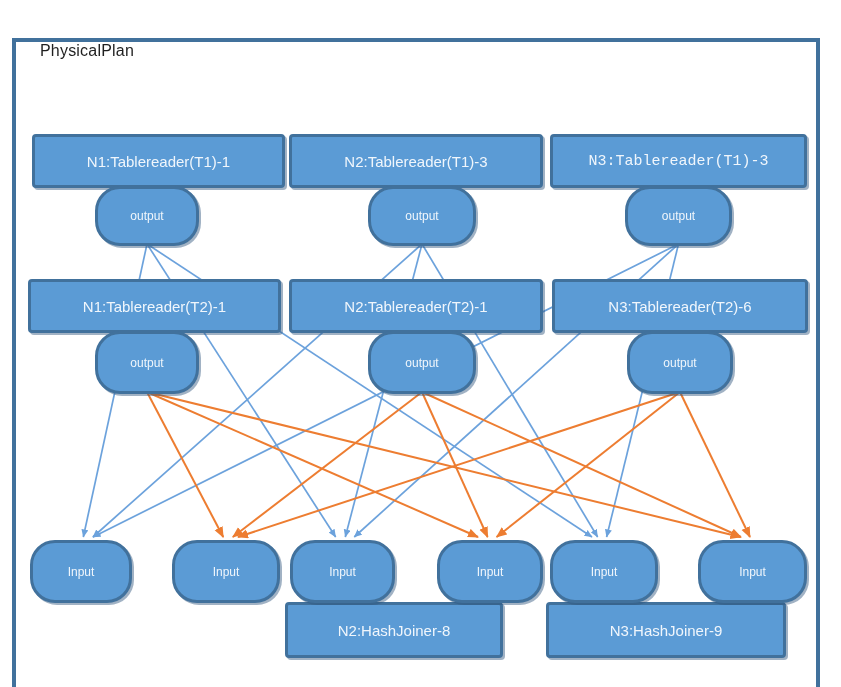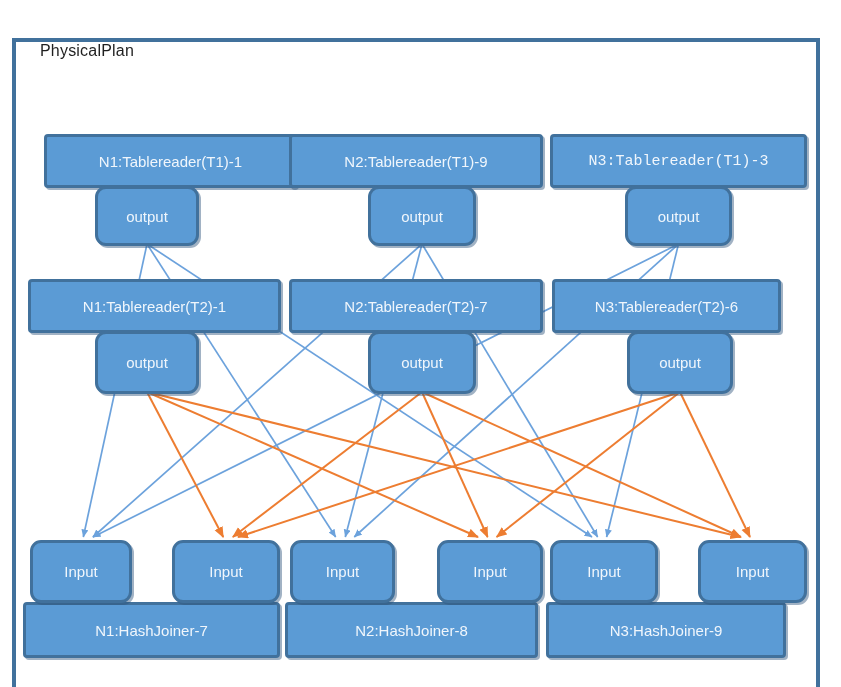--- a/index.html
+++ b/index.html
@@ -23,47 +23,47 @@
     z-index:4;letter-spacing:0.2px;
   }
   #edges{position:absolute;left:0;top:0;width:841px;height:687px;z-index:1;}
   .node{
     position:absolute;background:var(--node-fill);border:3px solid var(--node-border);
     color:var(--label);display:flex;align-items:center;justify-content:center;
     box-sizing:border-box;font-size:15px;text-align:center;
     box-shadow:2px 2px 0 rgba(47,84,124,0.45);
   }
   .rect{border-radius:4px;z-index:2;}
-  .pill{border-radius:11px;font-size:15px;z-index:3;}
+  .pill{border-radius:25px;font-size:12px;z-index:3;}
   
-  #tr1{left:44px;top:106px;width:253px;height:54px;}
+  #tr1{left:32px;top:106px;width:253px;height:54px;}
   #tr2{left:289px;top:106px;width:254px;height:54px;}
   #tr3{left:550px;top:106px;width:257px;height:54px;font-family:Liberation Mono, monospace;}
   
   #out1{left:95px;top:158px;width:104px;height:60px;}
   #out2{left:368px;top:158px;width:108px;height:60px;}
   #out3{left:625px;top:158px;width:107px;height:60px;}
   
   #tr4{left:28px;top:251px;width:253px;height:54px;}
   #tr5{left:289px;top:251px;width:254px;height:54px;}
-  #tr6{left:552px;top:251px;width:229px;height:54px;}
+  #tr6{left:552px;top:251px;width:256px;height:54px;}
   
   #out4{left:95px;top:303px;width:104px;height:63px;}
   #out5{left:368px;top:303px;width:108px;height:63px;}
   #out6{left:627px;top:303px;width:106px;height:63px;}
   
   #in7l{left:30px;top:512px;width:102px;height:63px;}
   #in7r{left:172px;top:512px;width:108px;height:63px;}
   #in8l{left:290px;top:512px;width:105px;height:63px;}
   #in8r{left:437px;top:512px;width:106px;height:63px;}
   #in9l{left:550px;top:512px;width:108px;height:63px;}
   #in9r{left:698px;top:512px;width:109px;height:63px;}
   
   #hj7{left:23px;top:574px;width:257px;height:56px;}
-  #hj8{left:285px;top:574px;width:253px;height:56px;}
+  #hj8{left:285px;top:574px;width:218px;height:56px;}
   #hj9{left:546px;top:574px;width:240px;height:56px;}
 </style>
 </head>
 <body>
 
 <div id="canvas">
 
   <div class="frame"></div>
 
   <div class="title">PhysicalPlan</div>
@@ -94,41 +94,41 @@
       <line x1="422" y1="364" x2="740.9325" y2="509" stroke="#ED7D31" stroke-width="2" marker-end="url(#arrow-orange)"></line>
       <line x1="680" y1="364" x2="238" y2="509" stroke="#ED7D31" stroke-width="2" marker-end="url(#arrow-orange)"></line>
       <line x1="680" y1="364" x2="496.65" y2="509" stroke="#ED7D31" stroke-width="2" marker-end="url(#arrow-orange)"></line>
       <line x1="680" y1="364" x2="749.9625" y2="509" stroke="#ED7D31" stroke-width="2" marker-end="url(#arrow-orange)"></line>
     </svg>
 
   <div id="tr1" class="node rect">
     <span>N1:Tablereader(T1)-1</span>
   </div>
   <div id="tr2" class="node rect">
-    <span>N2:Tablereader(T1)-9</span>
+    <span>N2:Tablereader(T1)-3</span>
   </div>
   <div id="tr3" class="node rect">
     <span>N3:Tablereader(T1)-3</span>
   </div>
 
   <div id="out1" class="node pill">
     <span>output</span>
   </div>
   <div id="out2" class="node pill">
     <span>output</span>
   </div>
   <div id="out3" class="node pill">
     <span>output</span>
   </div>
 
   <div id="tr4" class="node rect">
     <span>N1:Tablereader(T2)-1</span>
   </div>
   <div id="tr5" class="node rect">
-    <span>N2:Tablereader(T2)-7</span>
+    <span>N2:Tablereader(T2)-1</span>
   </div>
   <div id="tr6" class="node rect">
     <span>N3:Tablereader(T2)-6</span>
   </div>
 
   <div id="out4" class="node pill">
     <span>output</span>
   </div>
   <div id="out5" class="node pill">
     <span>output</span>
@@ -149,23 +149,20 @@
   <div id="in8r" class="node pill">
     <span>Input</span>
   </div>
   <div id="in9l" class="node pill">
     <span>Input</span>
   </div>
   <div id="in9r" class="node pill">
     <span>Input</span>
   </div>
 
-  <div id="hj7" class="node rect">
-    <span>N1:HashJoiner-7</span>
-  </div>
   <div id="hj8" class="node rect">
     <span>N2:HashJoiner-8</span>
   </div>
   <div id="hj9" class="node rect">
     <span>N3:HashJoiner-9</span>
   </div>
 
 </div>
 
 </body></html>

